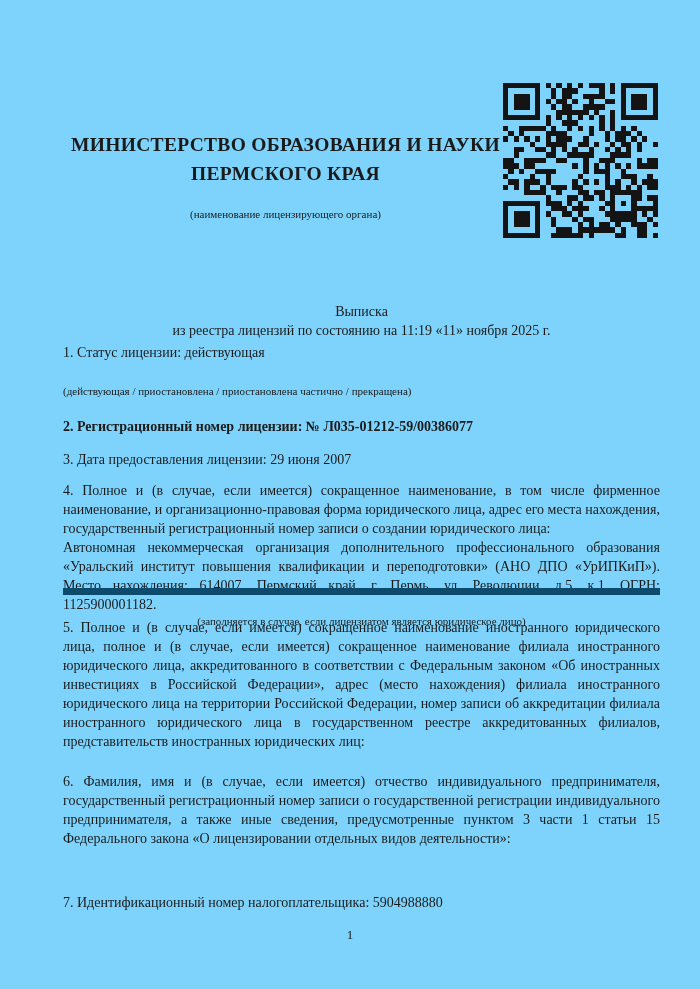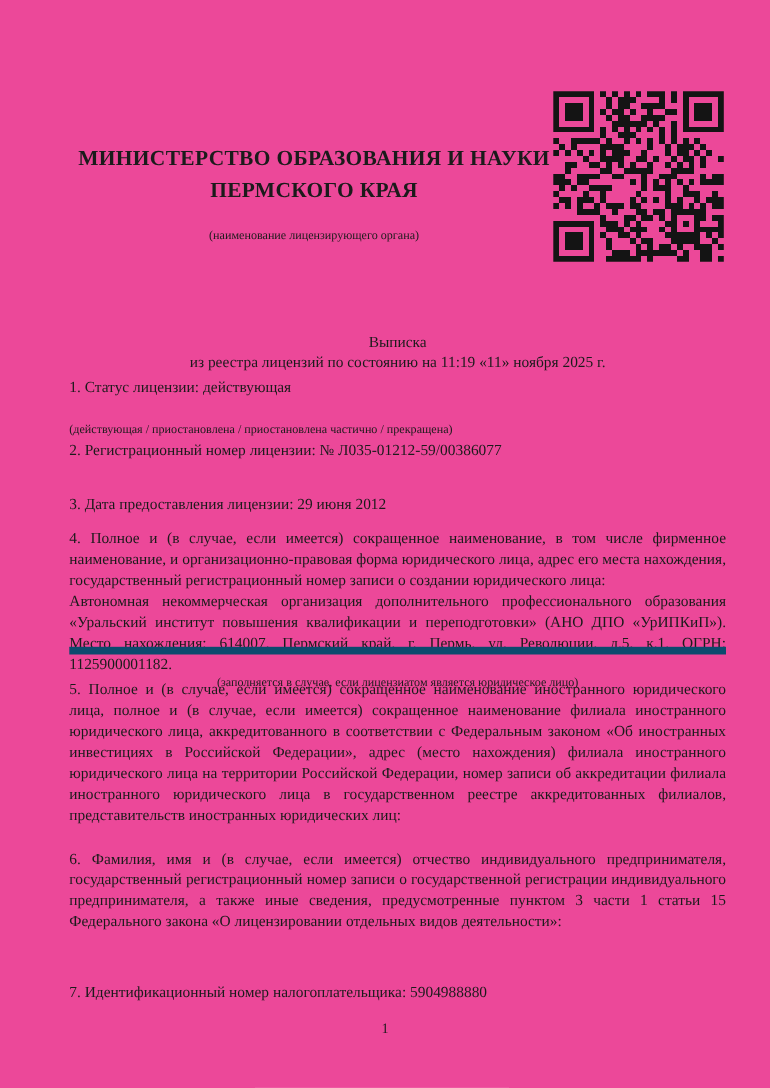--- a/index.html
+++ b/index.html
@@ -1,20 +1,20 @@
 <!DOCTYPE html>
 <html lang="ru"><head>
 <meta charset="utf-8">
 <style>
   html, body { margin: 0; padding: 0; background: #ffffff; }
   .page {
     position: relative;
     width: 700px;
     height: 989px;
-    background: #ec4899;
+    background: #7dd3fc;
     color: #1b1b1b;
     font-family: "Liberation Serif", "DejaVu Serif", serif;
     font-size: 14px;
     line-height: 19px;
     overflow: hidden;
   }
   .abs { position: absolute; }
   .content-col { left: 63px; width: 597px; }
 
   .header-block { top: 130px; left: 63px; width: 445px; text-align: center; }
@@ -34,21 +34,21 @@
   .qr-box { top: 83px; left: 503px; width: 155px; height: 155px; }
   .qr-box svg { width: 155px; height: 155px; display: block; }
 
   .doc-title { top: 302px; text-align: center; }
 
   .para { text-align: justify; }
   .center { text-align: left; }
 
   .item-1 { top: 343px; }
   .cap-1  { top: 384px; }
-  .item-2 { top: 401px; }
+  .item-2 { top: 417px; font-weight: bold; }
   .item-3 { top: 450px; }
   .item-4 { top: 481px; }
   .note-4 { top: 588px; }
   .item-5 { top: 618px; }
   .note-5 { top: 739px; }
   .item-6 { top: 772px; }
   .note-6 { top: 860px; }
   .item-7 { top: 893px; }
 
   .fill-note {
@@ -497,21 +497,21 @@
   <div class="abs content-col doc-title">
     <div>Выписка</div>
     <div>из реестра лицензий по состоянию на 11:19 «11» ноября 2025 г.</div>
   </div>
 
   <div class="abs content-col item-1">1. Статус лицензии: действующая</div>
   <div class="abs content-col cap-1 small-caption center">(действующая / приостановлена / приостановлена частично / прекращена)</div>
 
   <div class="abs content-col item-2">2. Регистрационный номер лицензии: № Л035-01212-59/00386077</div>
 
-  <div class="abs content-col item-3">3. Дата предоставления лицензии: 29 июня 2012</div>
+  <div class="abs content-col item-3">3. Дата предоставления лицензии: 29 июня 2007</div>
 
   <div class="abs content-col item-4">
     <div class="para">4. Полное и (в случае, если имеется) сокращенное наименование, в том числе фирменное наименование, и организационно-правовая форма юридического лица, адрес его места нахождения, государственный регистрационный номер записи о создании юридического лица:</div>
     <div class="para">Автономная некоммерческая организация дополнительного профессионального образования «Уральский институт повышения квалификации и переподготовки» (АНО ДПО «УрИПКиП»). Место нахождения: 614007, Пермский край, г. Пермь, ул. Революции, д.5, к.1. ОГРН: 1125900001182.</div>
   </div>
   <div class="abs content-col note-4 fill-note">
     <span class="small-caption">(заполняется в случае, если лицензиатом является юридическое лицо)</span>
   </div>
 
   <div class="abs content-col item-5 para">5. Полное и (в случае, если имеется) сокращенное наименование иностранного юридического лица, полное и (в случае, если имеется) сокращенное наименование филиала иностранного юридического лица, аккредитованного в соответствии с Федеральным законом «Об иностранных инвестициях в Российской Федерации», адрес (место нахождения) филиала иностранного юридического лица на территории Российской Федерации, номер записи об аккредитации филиала иностранного юридического лица в государственном реестре аккредитованных филиалов, представительств иностранных юридических лиц:</div>

